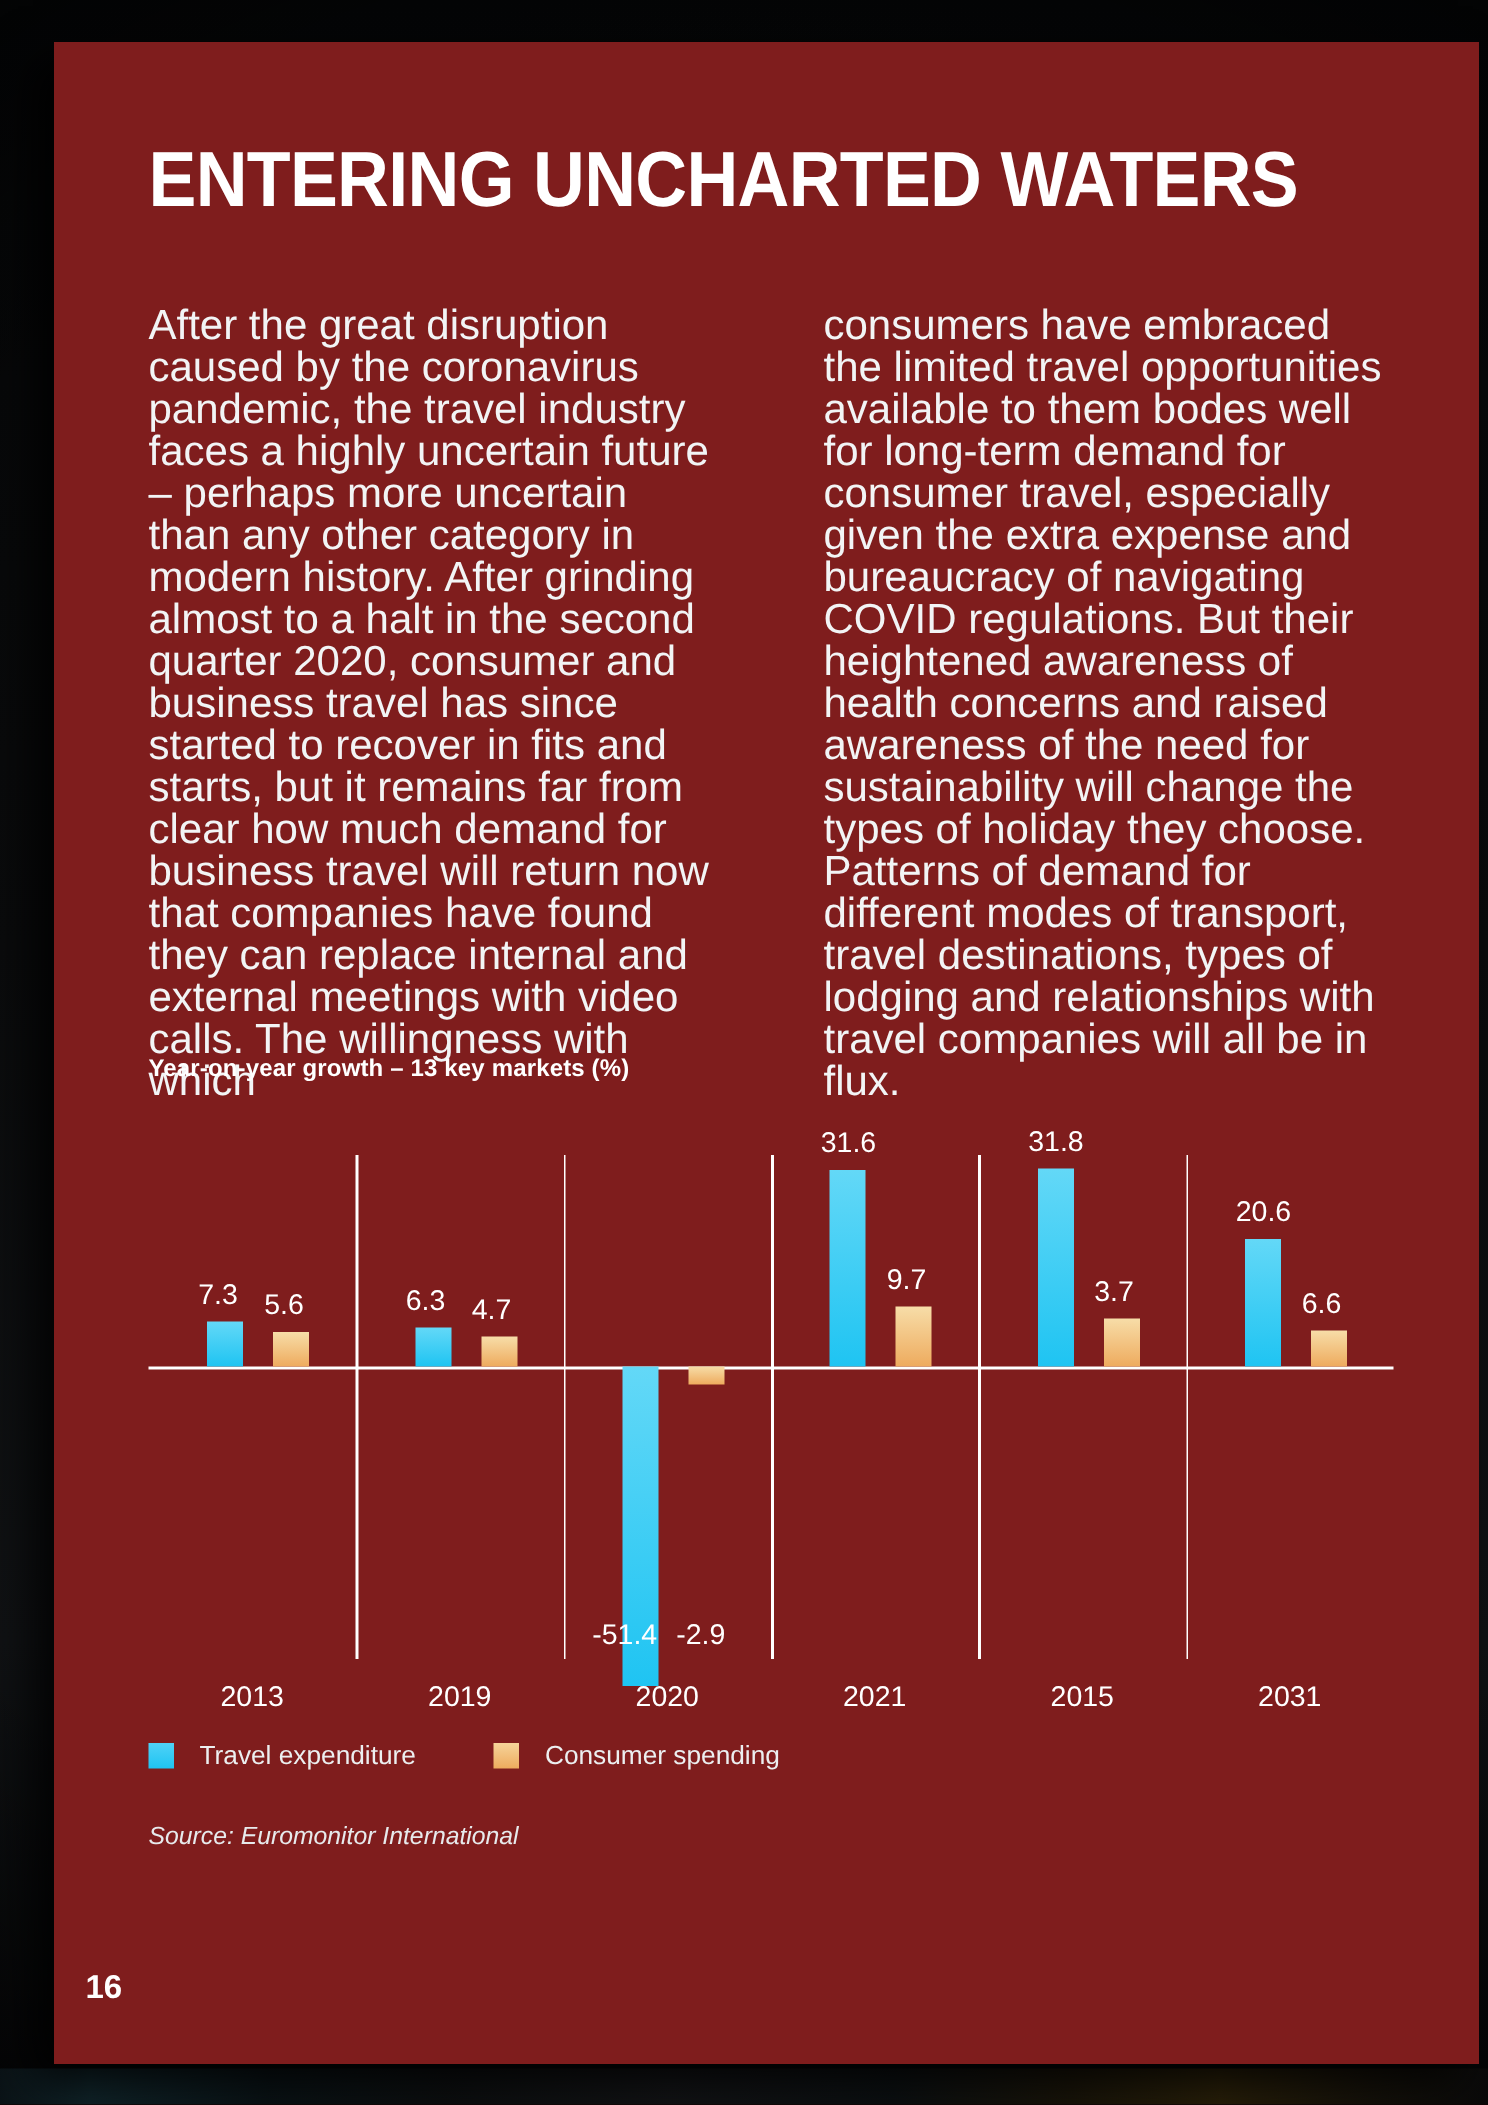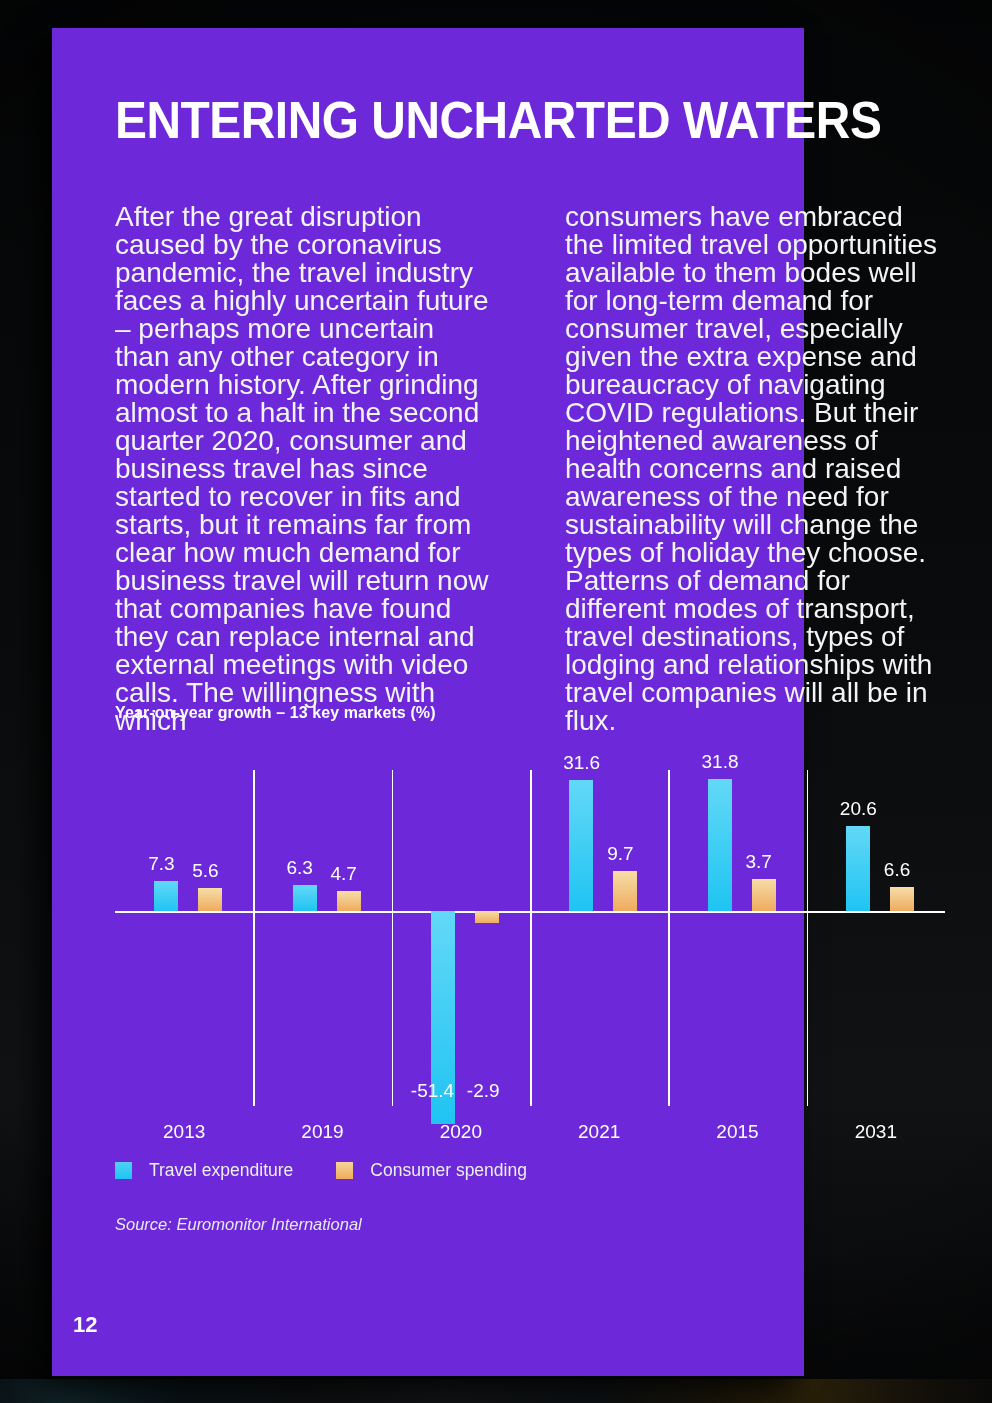--- a/index.html
+++ b/index.html
@@ -23,23 +23,23 @@
       linear-gradient(180deg,#050607 0%, #0a0b0c 45%, #101214 78%, #060708 100%);
   }
   .bottom-strip {
     position: absolute;
     left: 0; bottom: 0; width: 992px; height: 24px;
     background: linear-gradient(90deg,#0b1418 0%,#11262c 6%,#0a1316 18%,#0d0f10 30%,#131416 45%,#0c1012 60%,#1a1509 72%,#2b2109 82%,#16120a 92%,#0a0a0a 100%);
     opacity: 0.92;
   }
   .page {
     position: absolute;
-    left: 52px; top: 28px;
-    width: 752px; height: 1348px;
-    background: #6d28d9;
+    left: 36px; top: 28px;
+    width: 950px; height: 1348px;
+    background: #7f1d1d;
     box-shadow: -14px 10px 28px rgba(0,0,0,0.85);
   }
   .page-inner { position: relative; width: 100%; height: 100%; }
 
   .title {
     position: absolute;
     left: 63px; top: 62px;
     font-size: 52px;
     font-weight: 700;
     letter-spacing: -0.5px;
@@ -120,24 +120,24 @@
     text-align: center;
     color: #ffffff;
     font-size: 19px;
   }
 
   .legend {
     position: absolute;
     left: 63px; top: 1132px;
     display: flex;
     align-items: center;
-    gap: 11px;
+    gap: 0;
   }
   .legend-item { display: flex; align-items: center; }
-  .legend-item + .legend-item { margin-left: 32px; }
+  .legend-item + .legend-item { margin-left: 52px; }
   .swatch { width: 17px; height: 17px; margin-right: 17px; }
   .swatch.blue { background: linear-gradient(180deg,#4fd2f7 0%,#1fc4f2 100%); }
   .swatch.orange { background: linear-gradient(180deg,#f6d49a 0%,#eeab5e 100%); }
   .legend-label { color: #eceff0; font-size: 17.5px; }
 
   .source {
     position: absolute;
     left: 63px; top: 1187px;
     font-style: italic;
     font-size: 16.5px;
@@ -223,16 +223,16 @@
             <span class="legend-label">Travel expenditure</span>
           </div>
           <div class="legend-item">
             <span class="swatch orange"></span>
             <span class="legend-label">Consumer spending</span>
           </div>
         </div>
 
       <div class="source">Source: Euromonitor International</div>
 
-      <div class="page-number">12</div>
+      <div class="page-number">16</div>
     </div>
   </div>
 </div>
 
 </body></html>

